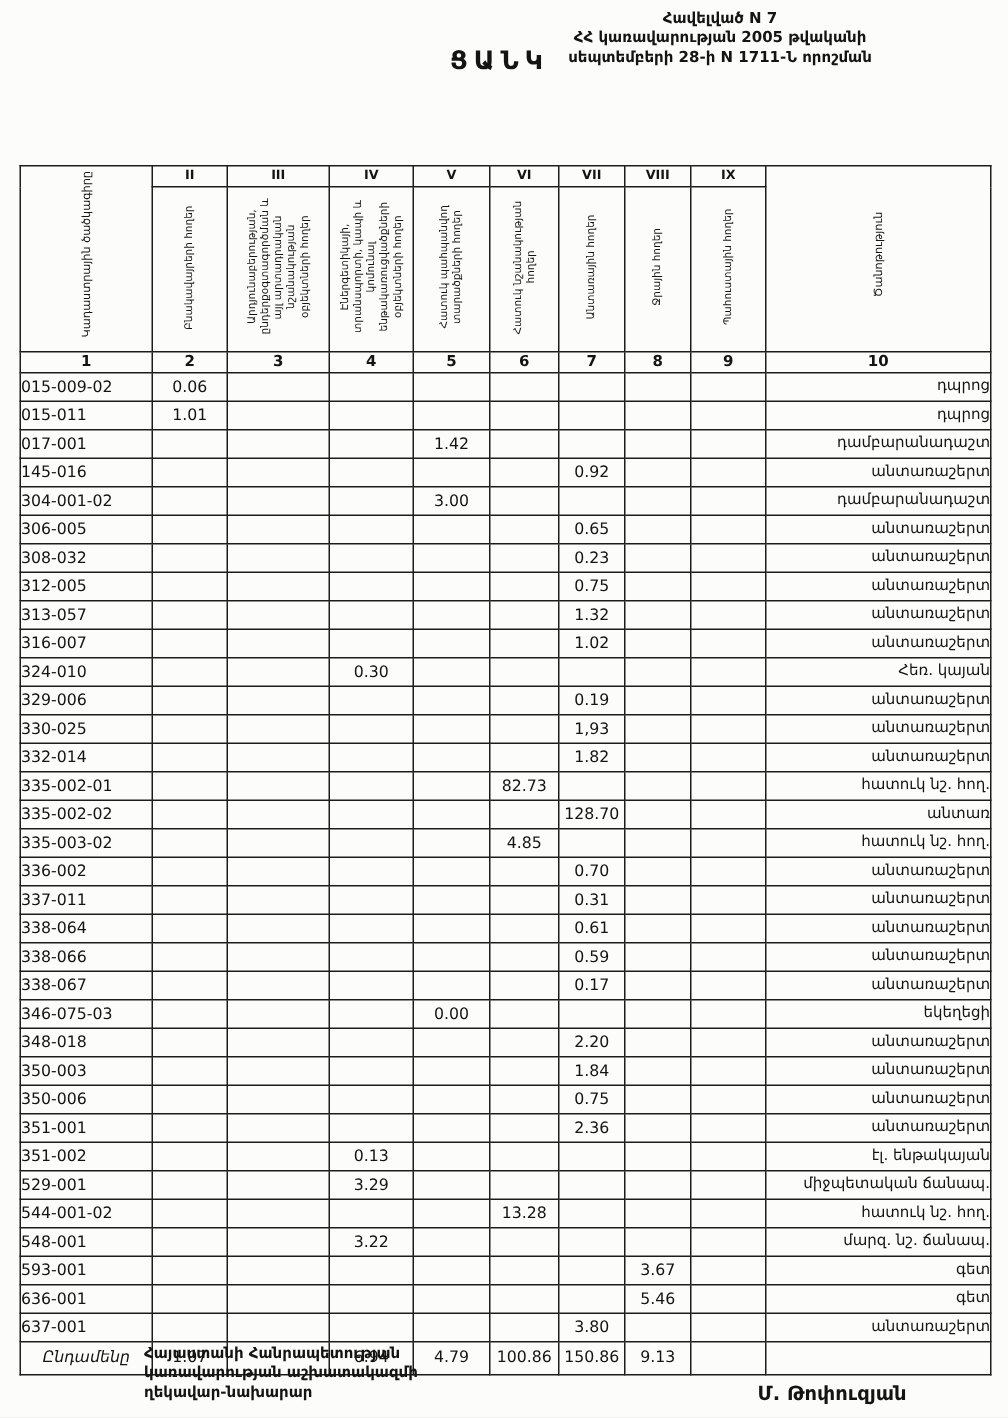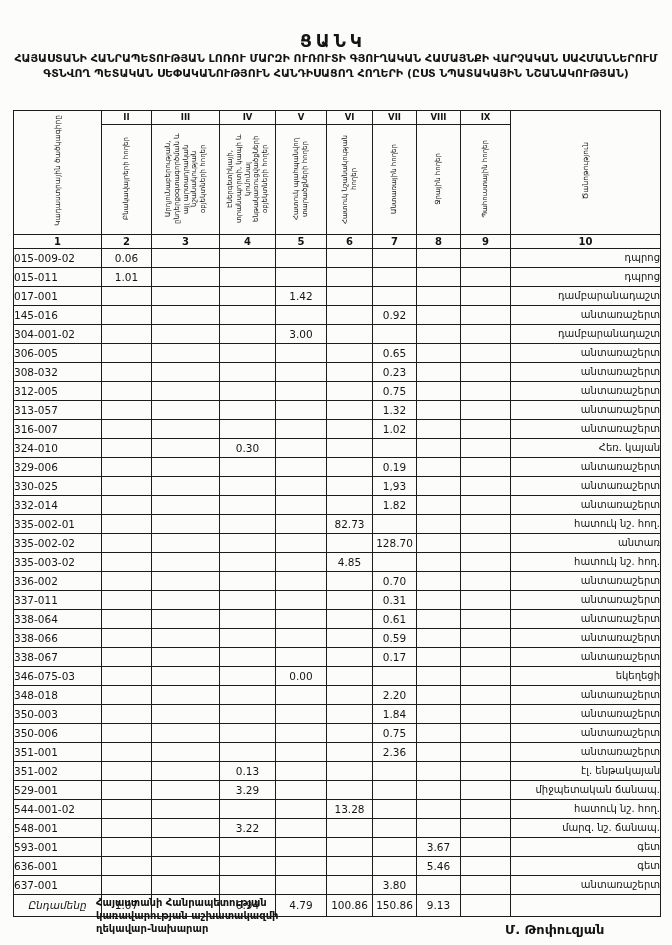--- a/index.html
+++ b/index.html
@@ -66,24 +66,28 @@
   .footer-sign{
     position:absolute;top:922px;left:505px;
     font-size:13px;font-weight:bold;
   }
 </style>
 </head>
 <body>
 
 <div class="page">
 
+  <div class="appendix">
+    <div>Հավելված N 7</div>
+    <div>ՀՀ կառավարության 2005 թվականի</div>
+    <div>սեպտեմբերի 28-ի N 1711-Ն որոշման</div>
+  </div>
 
   <div class="list-title">ՑԱՆԿ</div>
 
-  <div class="main-title">ՀԱՅԱՍՏԱՆԻ ՀԱՆՐԱՊԵՏՈՒԹՅԱՆ ԼՈՌՈՒ ՄԱՐԶԻ ՈՒՌՈՒՏԻ ԳՅՈՒՂԱԿԱՆ ՀԱՄԱՅՆՔԻ ՎԱՐՉԱԿԱՆ ՍԱՀՄԱՆՆԵՐՈՒՄ ԳՏՆՎՈՂ ՊԵՏԱԿԱՆ ՍԵՓԱԿԱՆՈՒԹՅՈՒՆ ՀԱՆԴԻՍԱՑՈՂ ՀՈՂԵՐԻ (ԸՍՏ ՆՊԱՏԱԿԱՅԻՆ ՆՇԱՆԱԿՈՒԹՅԱՆ)</div>
 
   <table class="land">
     <colgroup>
       <col style="width:88px">
         <col style="width:50px">
         <col style="width:68px">
       <col style="width:56px">
         <col style="width:51px">
         <col style="width:46px">
       <col style="width:44px">

